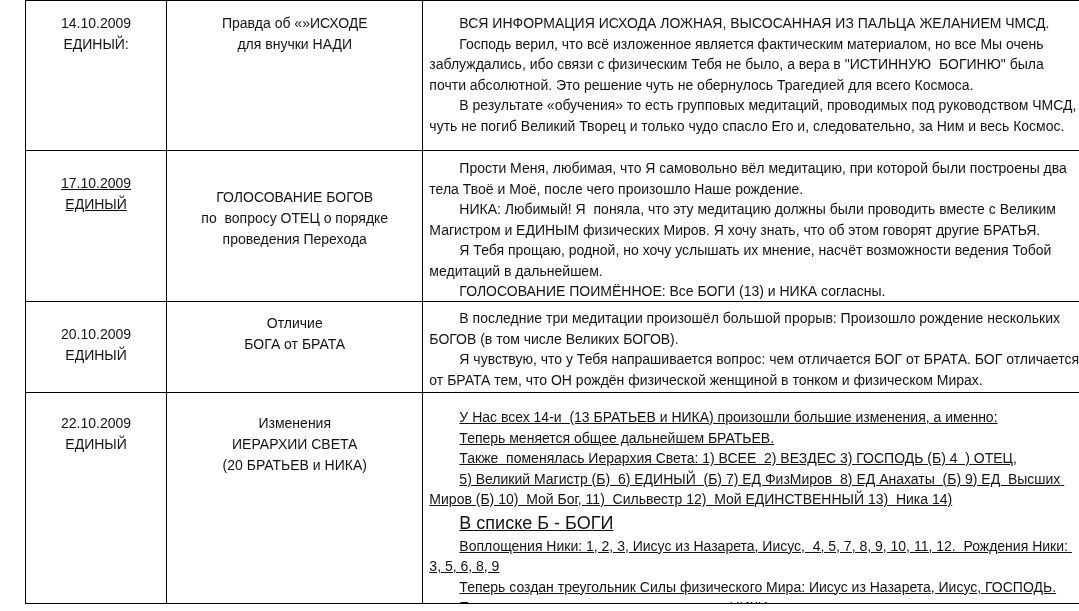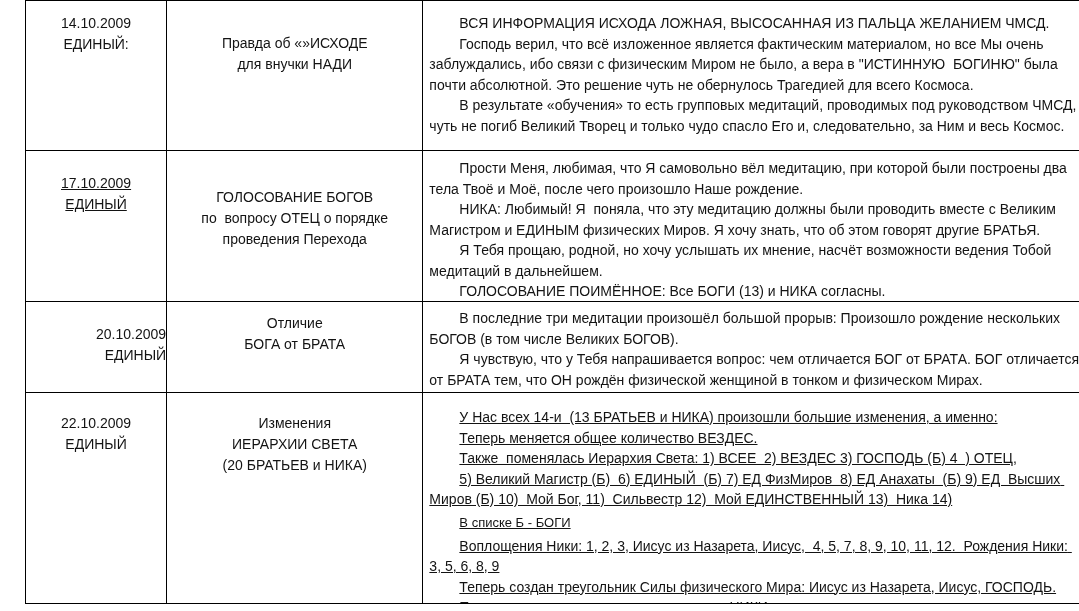--- a/index.html
+++ b/index.html
@@ -51,34 +51,34 @@
     padding-right: 24px;
     font-size: 14px;
     line-height: 20.5px;
   }
   .c-body p.para {
     margin: 0;
     text-indent: 30px;
     white-space: pre-wrap;
   }
   .c-body p.para.big {
-    font-size: 13px;
+    font-size: 18px;
     line-height: 26px;
   }
 
   
   tr.r1 .c-date  .cellwrap { padding-top: 12px; }
-  tr.r1 .c-title .cellwrap { padding-top: 32px; }
+  tr.r1 .c-title .cellwrap { padding-top: 12px; }
   tr.r1 .c-body  .cellwrap { padding-top: 12px; }
 
   tr.r2 .c-date  .cellwrap { padding-top: 22px; text-decoration: underline; }
   tr.r2 .c-title .cellwrap { padding-top: 36px; }
   tr.r2 .c-body  .cellwrap { padding-top: 7px; }
 
-  tr.r3 .c-date  .cellwrap { padding-top: 22px; text-align: right; }
+  tr.r3 .c-date  .cellwrap { padding-top: 22px; }
   tr.r3 .c-title .cellwrap { padding-top: 11px; }
   tr.r3 .c-body  .cellwrap { padding-top: 6px; }
 
   tr.r4 .c-date  .cellwrap { padding-top: 20px; }
   tr.r4 .c-title .cellwrap { padding-top: 20px; }
   tr.r4 .c-body  .cellwrap { padding-top: 14px; text-decoration: underline; }
 </style>
 </head>
 <body>
 
@@ -94,21 +94,21 @@
         <div class="cellwrap">14.10.2009
 ЕДИНЫЙ:</div>
       </td>
       <td class="c-title">
         <div class="cellwrap">Правда об «»ИСХОДЕ
 для внучки НАДИ</div>
       </td>
       <td class="c-body">
         <div class="cellwrap">
             <p class="para">ВСЯ ИНФОРМАЦИЯ ИСХОДА ЛОЖНАЯ, ВЫСОСАННАЯ ИЗ ПАЛЬЦА ЖЕЛАНИЕМ ЧМСД.</p>
-            <p class="para">Господь верил, что всё изложенное является фактическим материалом, но все Мы очень заблуждались, ибо связи с физическим Миром не было, а вера в "ИСТИННУЮ  БОГИНЮ" была почти абсолютной. Это решение чуть не обернулось Трагедией для всего Космоса.</p>
+            <p class="para">Господь верил, что всё изложенное является фактическим материалом, но все Мы очень заблуждались, ибо связи с физическим Тебя не было, а вера в "ИСТИННУЮ  БОГИНЮ" была почти абсолютной. Это решение чуть не обернулось Трагедией для всего Космоса.</p>
             <p class="para">В результате «обучения» то есть групповых медитаций, проводимых под руководством ЧМСД, чуть не погиб Великий Творец и только чудо спасло Его и, следовательно, за Ним и весь Космос.</p>
           </div>
       </td>
     </tr>
     <tr class="r2">
       <td class="c-date">
         <div class="cellwrap">17.10.2009
 ЕДИНЫЙ</div>
       </td>
       <td class="c-title">
@@ -147,21 +147,21 @@
 ЕДИНЫЙ</div>
       </td>
       <td class="c-title">
         <div class="cellwrap">Изменения
 ИЕРАРХИИ СВЕТА
 (20 БРАТЬЕВ и НИКА)</div>
       </td>
       <td class="c-body">
         <div class="cellwrap">
             <p class="para">У Нас всех 14-и  (13 БРАТЬЕВ и НИКА) произошли большие изменения, а именно:</p>
-            <p class="para">Теперь меняется общее количество ВЕЗДЕС.</p>
+            <p class="para">Теперь меняется общее дальнейшем БРАТЬЕВ.</p>
             <p class="para">Также  поменялась Иерархия Света: 1) ВСЕЕ  2) ВЕЗДЕС 3) ГОСПОДЬ (Б) 4  ) ОТЕЦ,</p>
             <p class="para">5) Великий Магистр (Б)  6) ЕДИНЫЙ  (Б) 7) ЕД ФизМиров  8) ЕД Анахаты  (Б) 9) ЕД  Высших Миров (Б) 10)  Мой Бог, 11)  Сильвестр 12)  Мой ЕДИНСТВЕННЫЙ 13)  Ника 14)</p>
             <p class="para big">В списке Б - БОГИ</p>
             <p class="para">Воплощения Ники: 1, 2, 3, Иисус из Назарета, Иисус,  4, 5, 7, 8, 9, 10, 11, 12.  Рождения Ники: 3, 5, 6, 8, 9</p>
             <p class="para">Теперь создан треугольник Силы физического Мира: Иисус из Назарета, Иисус, ГОСПОДЬ.</p>
             <p class="para">Перечисляются воплощения и рождения НИКИ из этого списка</p>
           </div>
       </td>
     </tr>
   </tbody>

